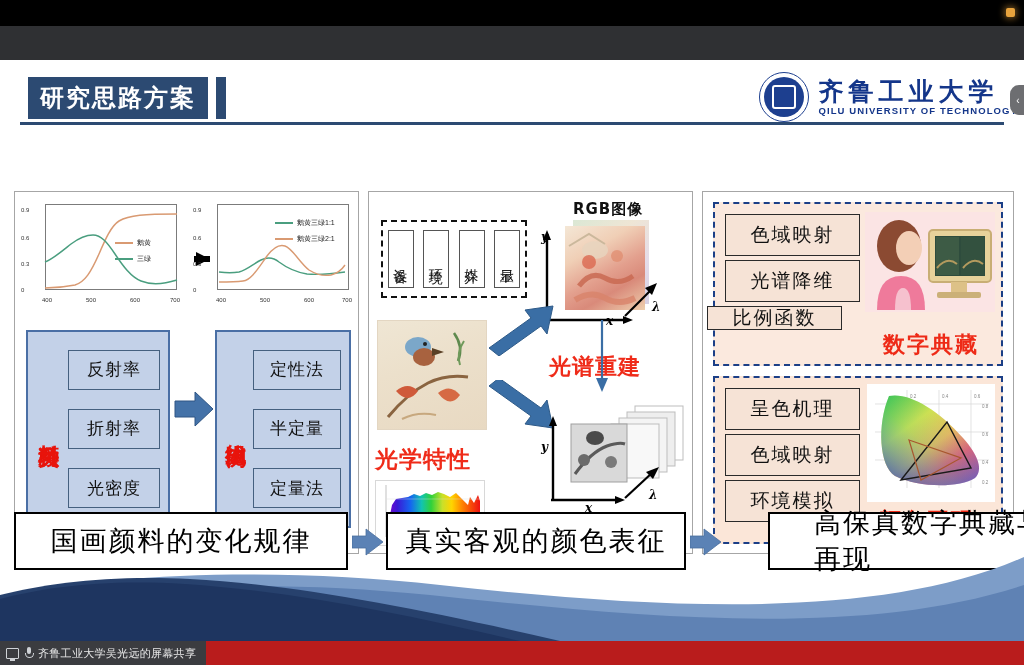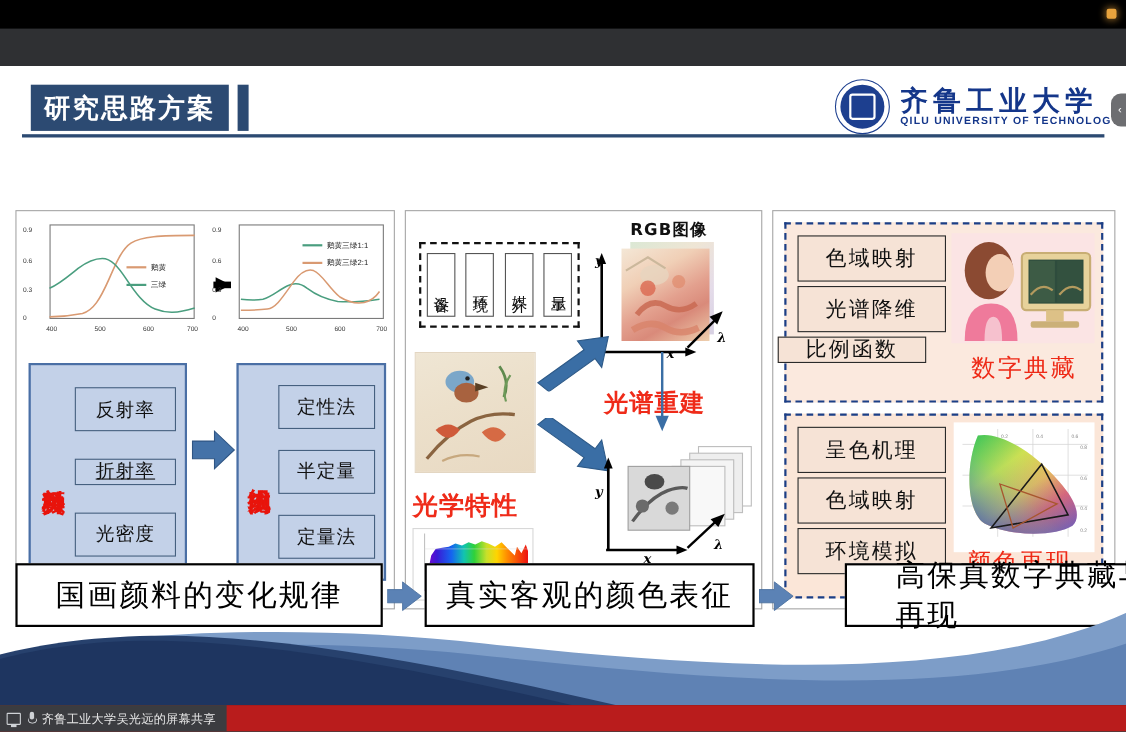--- a/index.html
+++ b/index.html
@@ -85,22 +85,22 @@
   .caption{position:absolute;color:#111;font-family:"DejaVu Serif","Liberation Serif",serif;}
   .axlab{position:absolute;font-weight:bold;font-style:italic;font-size:12px;color:#000;
          font-family:"DejaVu Serif","Liberation Serif",serif;}
 
   
   .rbox{position:absolute;border:2px dashed #1b3f87;box-sizing:border-box;background:#fbe9de;}
   .rbox.b{background:#fbe6d8;}
   .ritem{position:absolute;border:1.6px solid #2a2a2a;background:#f6e3d6;box-sizing:border-box;
          display:flex;align-items:center;justify-content:center;font-size:19px;color:#111;letter-spacing:2px;
          font-family:"DejaVu Serif","Liberation Serif",serif;}
-  .rred{position:absolute;color:#ee2a17;font-weight:normal;font-size:22px;letter-spacing:2px;
-        font-family:"DejaVu Sans","Liberation Sans",sans-serif;}
+  .rred{position:absolute;color:#ee2a17;font-weight:bold;font-size:22px;letter-spacing:2px;
+        font-family:"DejaVu Sans","Liberation Sans",sans-serif;margin-top:10px;}
 
   
   .fbox{position:absolute;border:2.4px solid #000;background:#fff;box-sizing:border-box;
         display:flex;align-items:center;justify-content:center;color:#000;font-size:27px;letter-spacing:2px;
         font-family:"DejaVu Serif","Liberation Serif",serif;}
   .wave{position:absolute;left:0;bottom:0;width:1024px;height:90px;}
 
   .artimg{position:absolute;overflow:hidden;}
 </style>
 </head>
@@ -188,21 +188,21 @@
         <div class="lg" style="left:84px;top:36px;">
           <span class="ln" style="background:#d99a72"></span>
           <span>鹅黄三绿2:1</span>
         </div>
       </div>
 
       <div class="bluebox" style="left:11px;top:138px;width:144px;height:198px;">
         <div class="vert-red" style="width:40px;">颜料种类</div>
         <div style="flex:1;display:flex;flex-direction:column;justify-content:space-around;padding:8px 8px 8px 0;">
           <div class="subbox" style="height:40px;">反射率</div>
-          <div class="subbox" style="height:24px;text-decoration:underline;">折射率</div>
+          <div class="subbox" style="height:40px;">折射率</div>
           <div class="subbox" style="height:40px;">光密度</div>
         </div>
       </div>
 
       <svg class="bigarrow" style="left:158px;top:196px;width:42px;height:42px;" viewBox="0 0 42 42">
         <polygon points="2,13 22,13 22,4 40,21 22,38 22,29 2,29" fill="#4472a8" stroke="#2f5584" stroke-width="1"></polygon>
       </svg>
 
       <div class="bluebox" style="left:200px;top:138px;width:136px;height:198px;">
         <div class="vert-red" style="width:36px;">组成比例</div>

